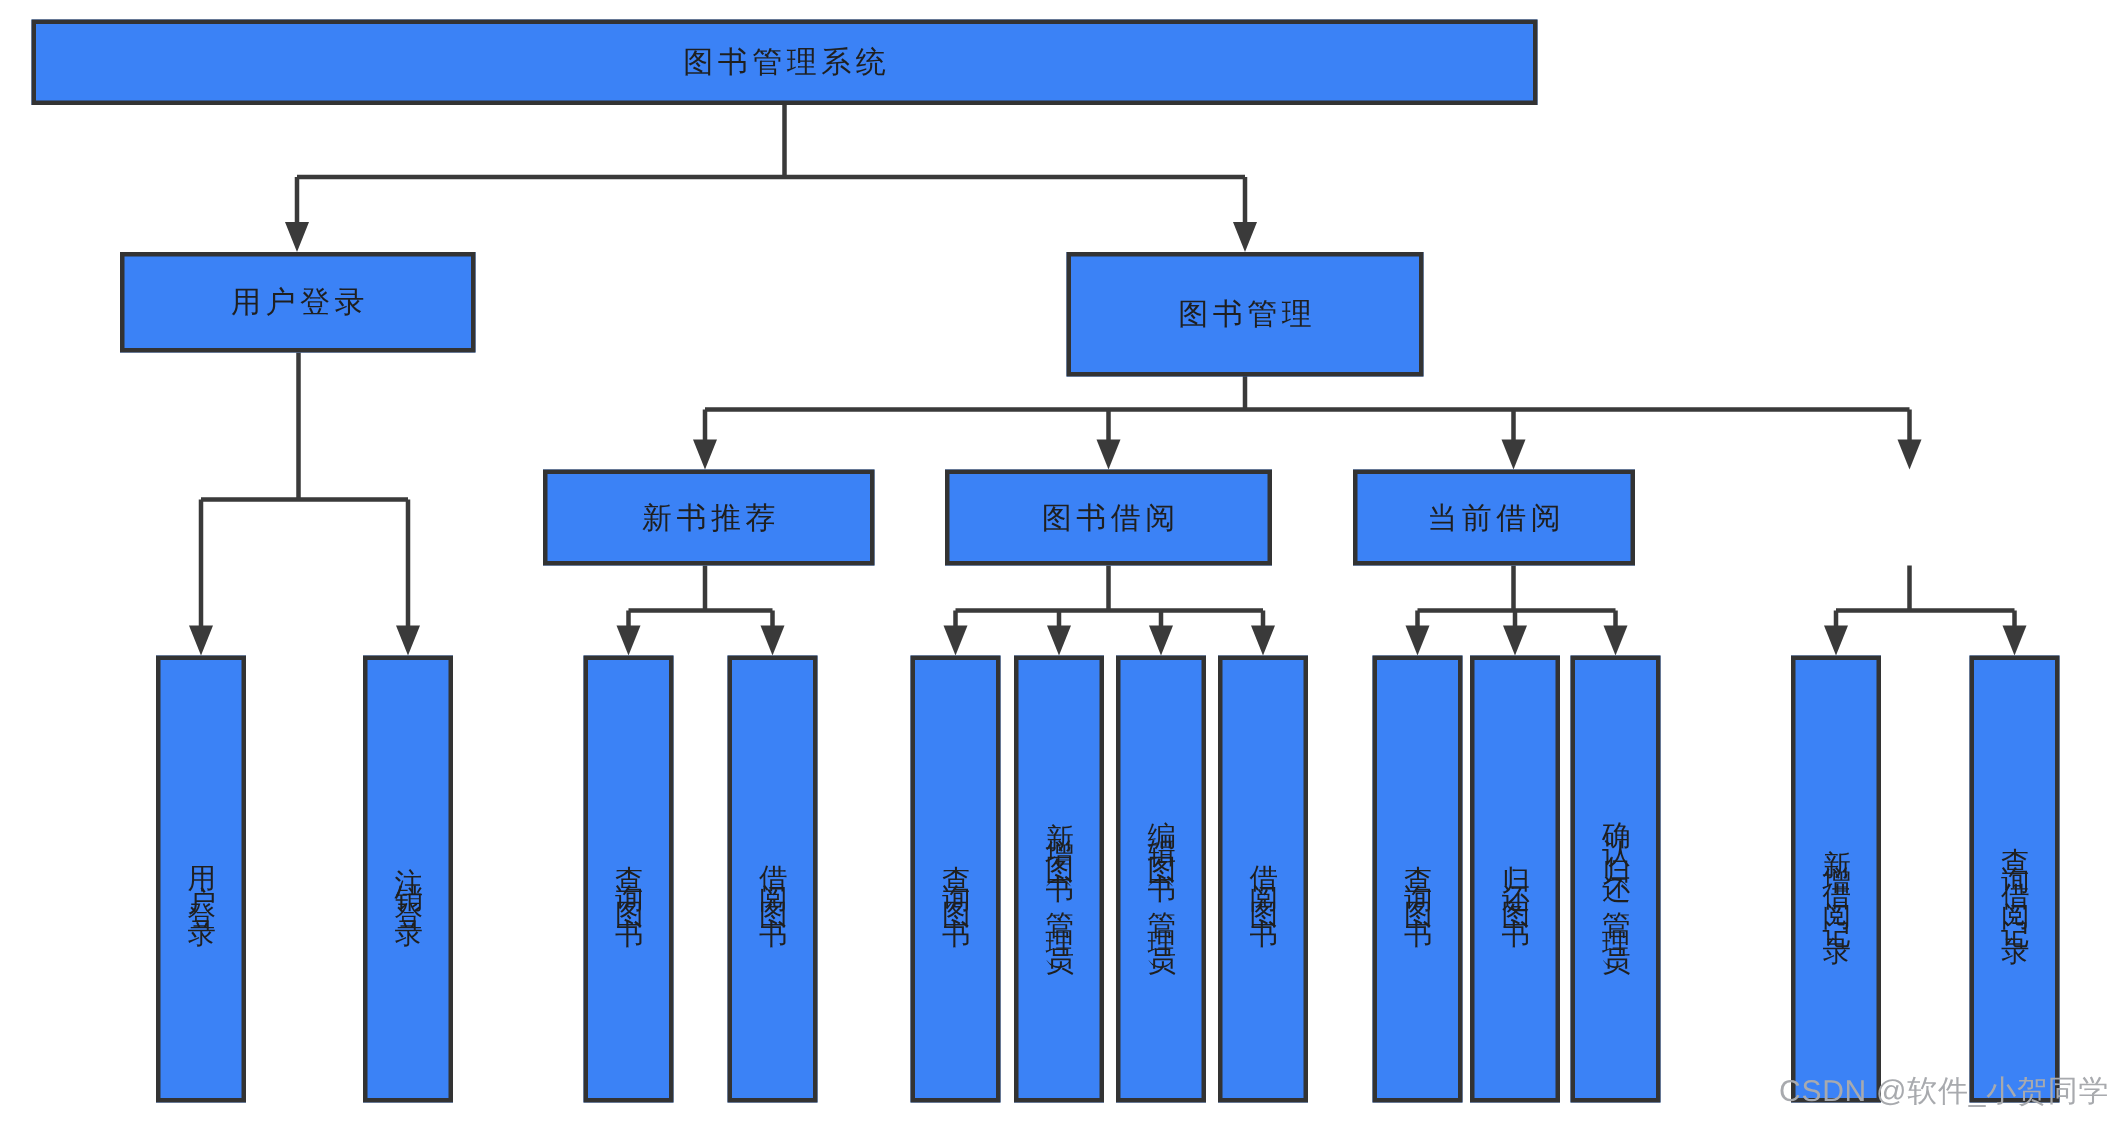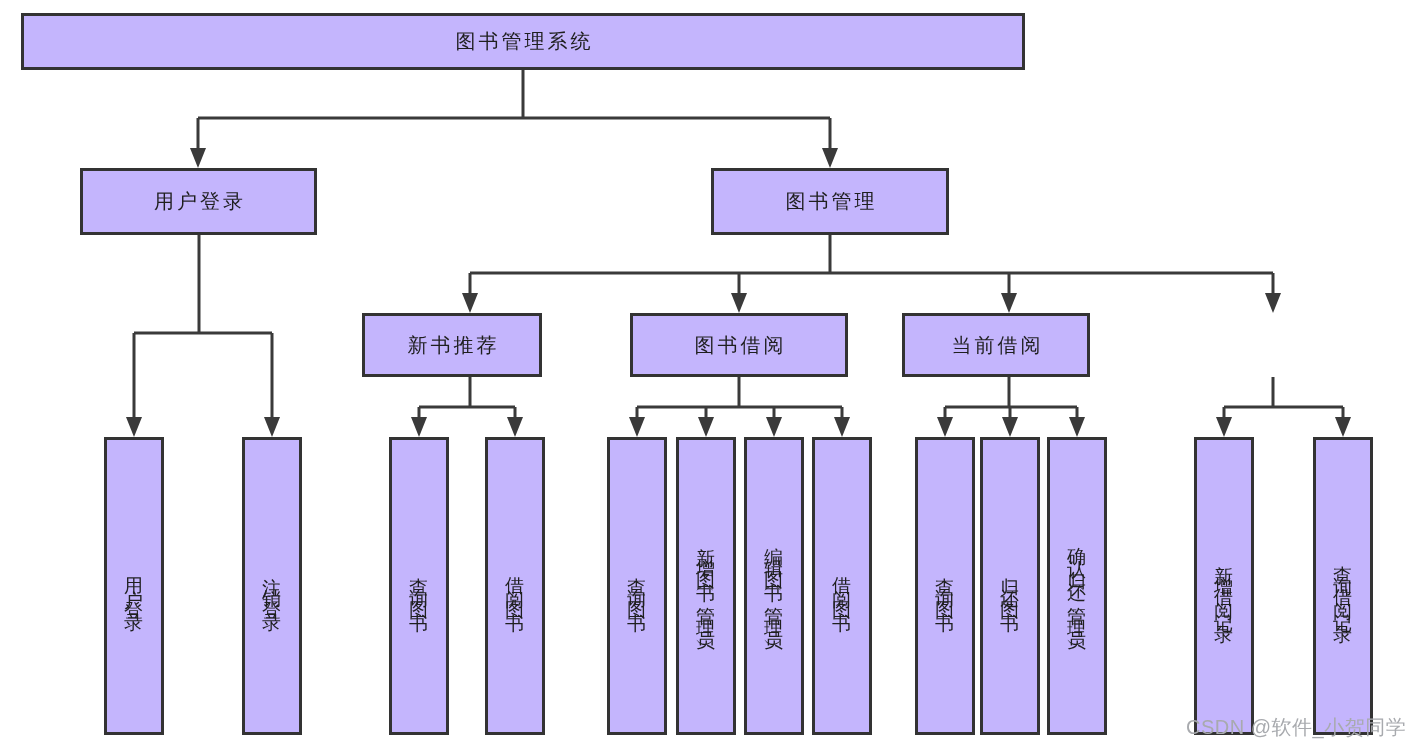--- a/index.html
+++ b/index.html
@@ -18,21 +18,21 @@
   #connectors {
     position: absolute;
     left: 0; top: 0;
     width: 1405px;
     height: 747px;
     z-index: 1;
   }
   .node {
     position: absolute;
     box-sizing: border-box;
-    background: #c4b5fd;
+    background: #3b82f6;
     border: 3px solid #333333;
     display: flex;
     align-items: center;
     justify-content: center;
     z-index: 2;
     color: #1f1f1f;
   }
   .h-label {
     font-size: 20px;
     letter-spacing: 3px;
@@ -102,25 +102,25 @@
     </g>
   </svg>
 
   <div class="node" style="left:21px; top:13px; width:1004px; height:57px;">
     <span class="h-label">图书管理系统</span>
   </div>
 
   <div class="node" style="left:80px; top:168px; width:237px; height:67px;">
     <span class="h-label">用户登录</span>
   </div>
-  <div class="node" style="left:711px; top:168px; width:238px; height:67px;">
+  <div class="node" style="left:711px; top:168px; width:238px; height:83px;">
     <span class="h-label">图书管理</span>
   </div>
 
-  <div class="node" style="left:362px; top:313px; width:180px; height:64px;">
+  <div class="node" style="left:362px; top:313px; width:221px; height:64px;">
     <span class="h-label">新书推荐</span>
   </div>
   <div class="node" style="left:630px; top:313px; width:218px; height:64px;text-align:right;">
     <span class="h-label">图书借阅</span>
   </div>
   <div class="node" style="left:902px; top:313px; width:188px; height:64px;">
     <span class="h-label">当前借阅</span>
   </div>
 
   <div class="node leaf" style="left:104px; top:437px; width:60px; height:298px;">

